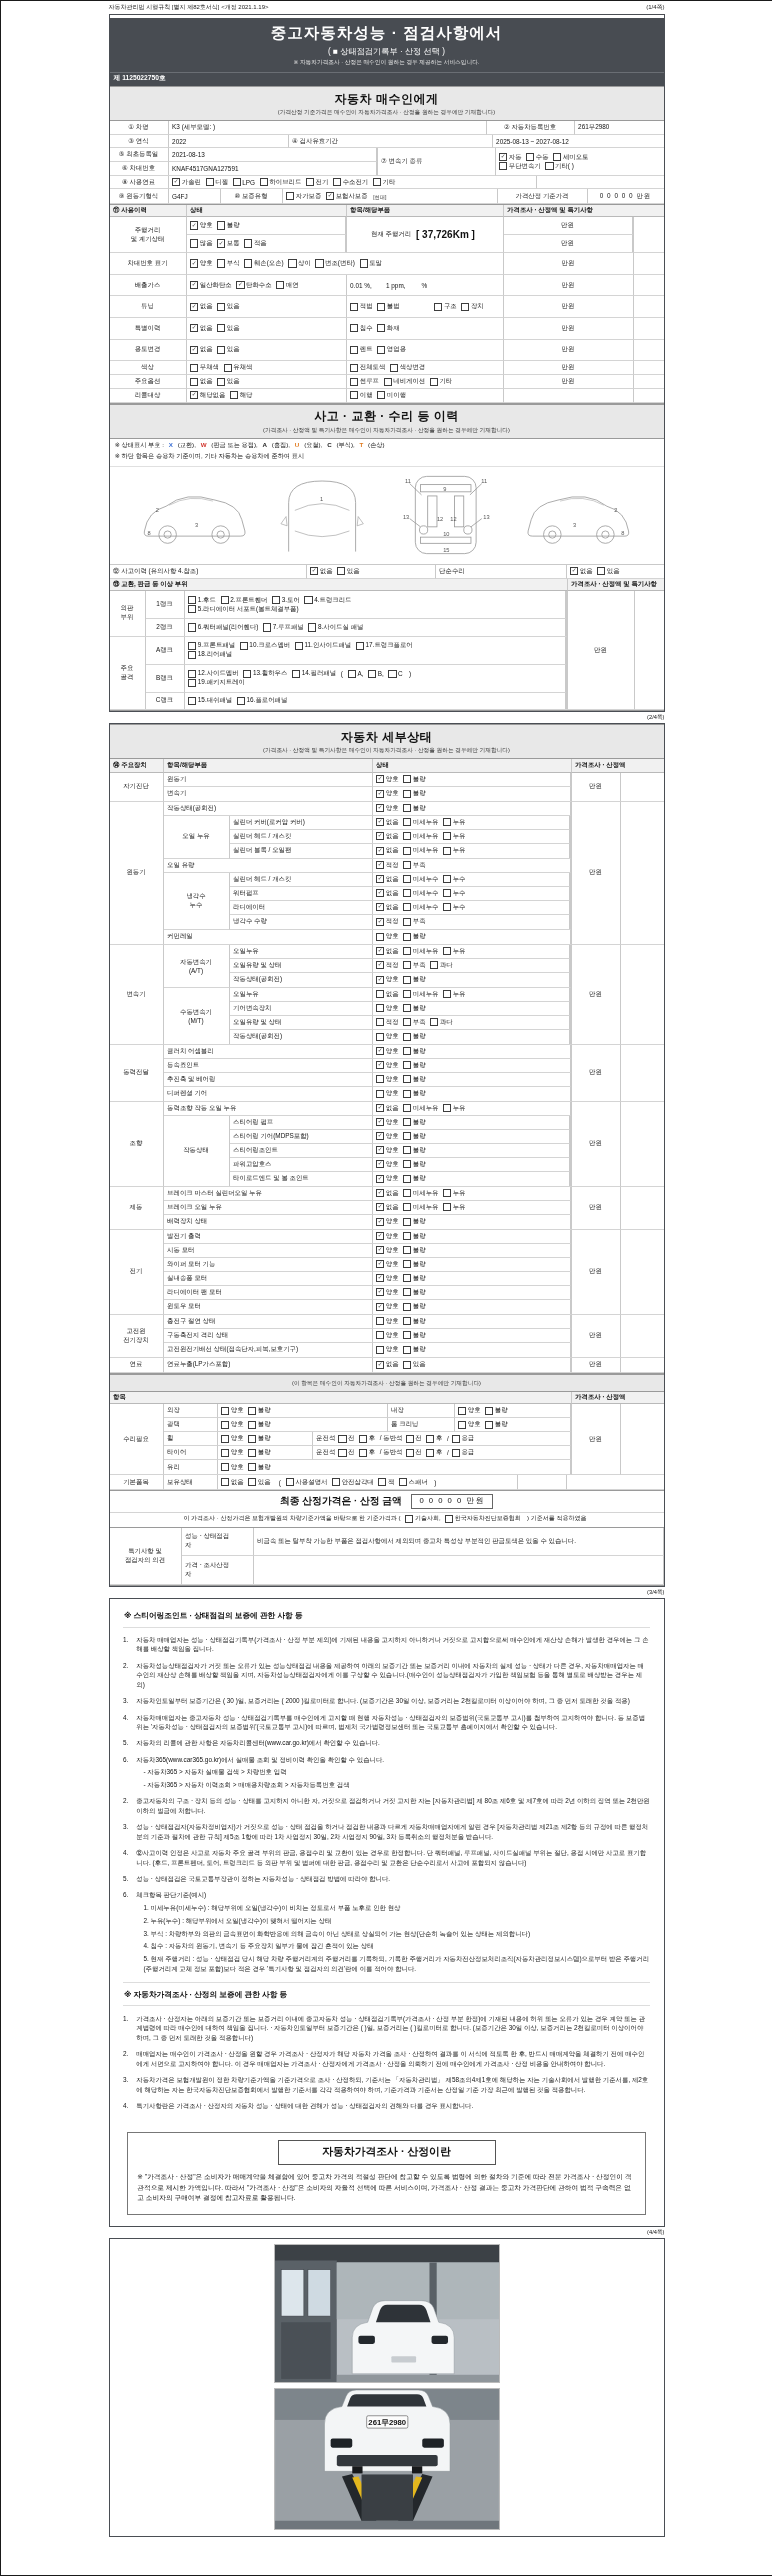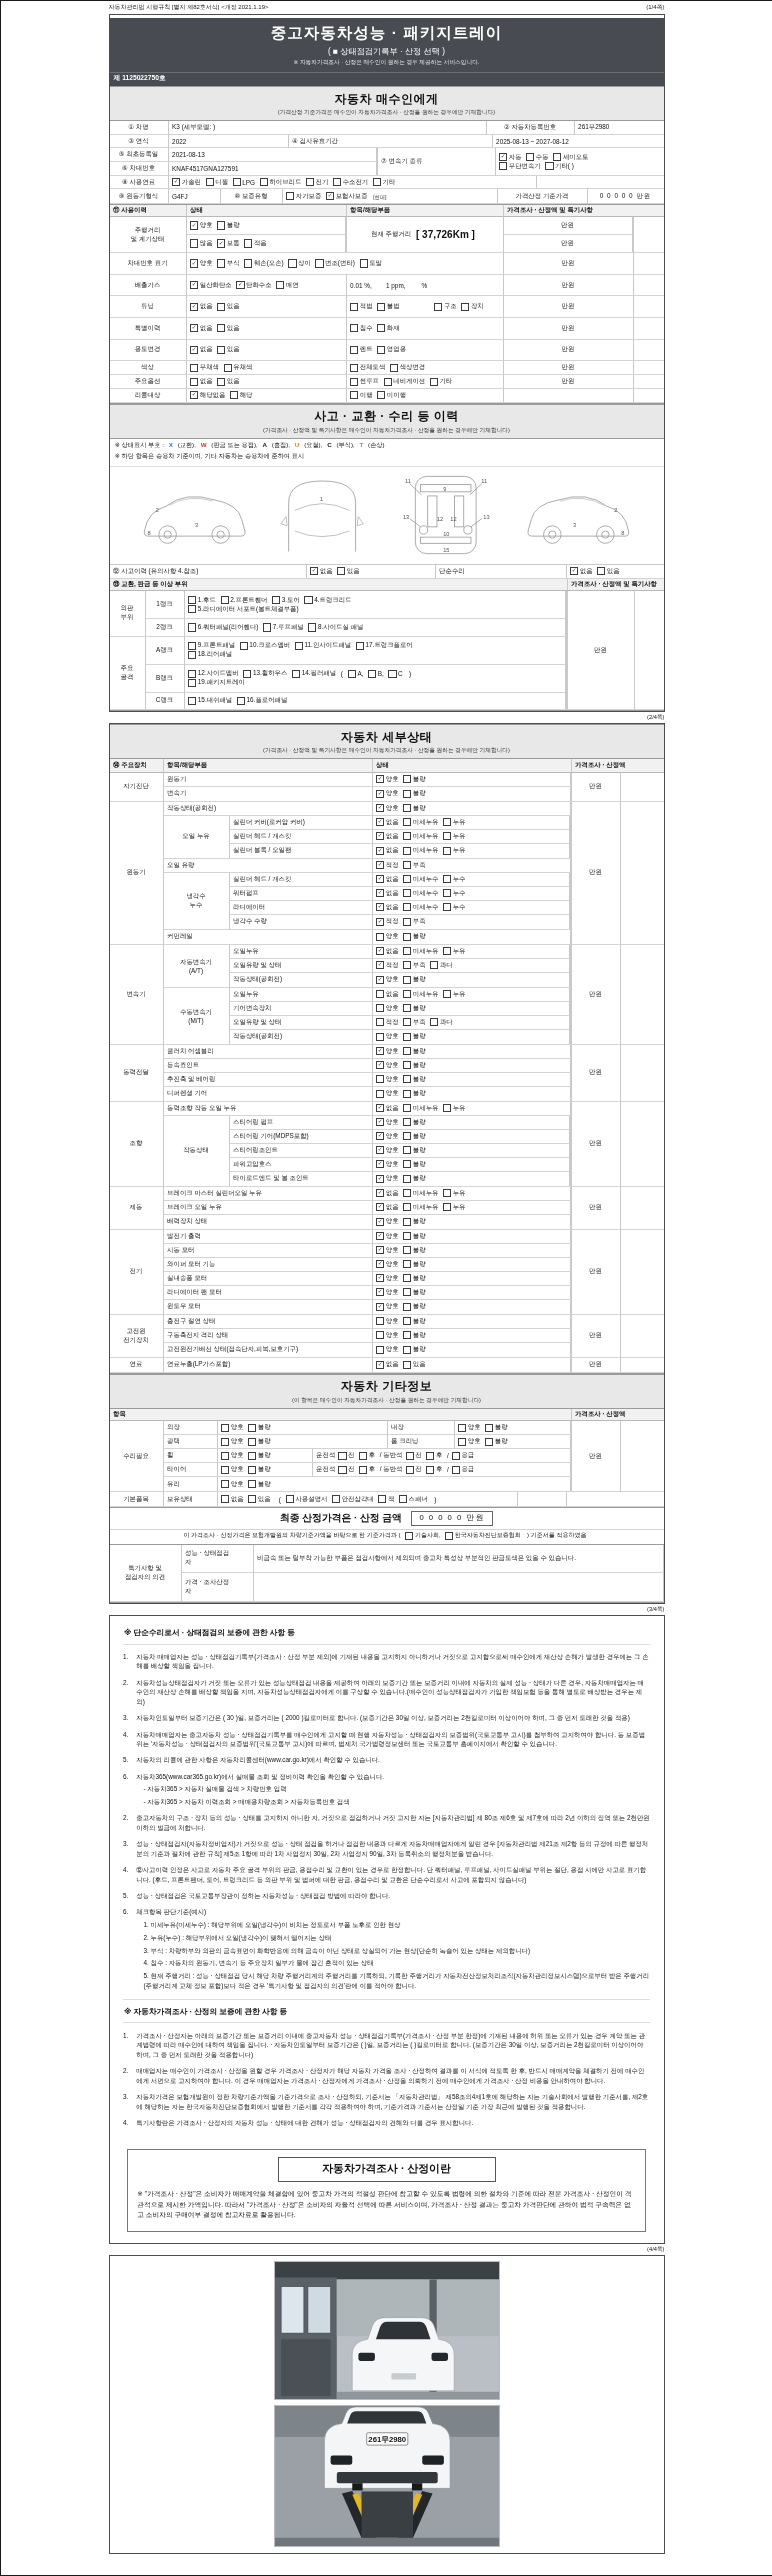--- a/index.html
+++ b/index.html
@@ -74,21 +74,21 @@
 <div class="wrap">
 
   <div class="meta">
     <span>자동차관리법 시행규칙 [별지 제82호서식] &lt;개정 2021.1.19&gt;</span>
     <span>(1/4쪽)</span>
   </div>
 
   <div class="page">
     <div class="strip"></div>
     <div class="dark">
-      <div class="t1">중고자동차성능 · 패키지트레이</div>
+      <div class="t1">중고자동차성능 · 점검사항에서</div>
       <div class="t2">( ■ 상태점검기록부 · 산정 선택 )</div>
       <div class="t3">※ 자동차가격조사 · 산정은 매수인이 원하는 경우 제공하는 서비스입니다.</div>
     </div>
     <div class="docno">제 1125022750호</div>
 
     <div class="band">
       <div class="bt">자동차 매수인에게</div>
       <div class="bs">(가격산정 기준가격은 매수인이 자동차가격조사 · 산정을 원하는 경우에만 기재합니다)</div>
     </div>
 
@@ -1795,21 +1795,20 @@
             </div>
             <div class="cl ct" style="flex: 0 0 49px;">
               <span class="tx">만원</span>
             </div>
             <div class="cl" style="flex: 1 1 0px;"></div>
           </div>
         </div>
     </div>
 
     <div class="band">
-      <div class="bt">자동차 기타정보</div>
       <div class="bs">(이 항목은 매수인이 자동차가격조사 · 산정을 원하는 경우에만 기재합니다)</div>
     </div>
     <div class="tbl">
       <div class="rw hdr" style="height:12.4px">
         <div class="cl" style="flex:0 0 462px">
             <span class="tx">항목</span>
           </div>
         <div class="cl" style="flex:1">
             <span class="tx">가격조사 · 산정액</span>
           </div>
@@ -2082,21 +2081,21 @@
           </div>
         </div>
       </div>
     </div>
   </div>
 
   <div class="marker">(3/4쪽)</div>
 
   <div class="page">
     <div class="ncontent" id="notice-content">
-        <div class="nhead">※ 단순수리로서 · 상태점검의 보증에 관한 사항 등</div>
+        <div class="nhead">※ 스티어링조인트 · 상태점검의 보증에 관한 사항 등</div>
         <div class="nitem">
           <span class="nn">1.</span>
           <span class="ntx">자동차 매매업자는 성능 · 상태점검기록부(가격조사 · 산정 부분 제외)에 기재된 내용을 고지하지 아니하거나 거짓으로 고지함으로써 매수인에게 재산상 손해가 발생한 경우에는 그 손해를 배상할 책임을 집니다.</span>
         </div>
         <div class="nitem">
           <span class="nn">2.</span>
           <span class="ntx">자동차성능상태점검자가 거짓 또는 오류가 있는 성능상태점검 내용을 제공하여 아래의 보증기간 또는 보증거리 이내에 자동차의 실제 성능 · 상태가 다른 경우, 자동차매매업자는 매수인의 재산상 손해를 배상할 책임을 지며, 자동차성능상태점검자에게 이를 구상할 수 있습니다.(매수인이 성능상태점검자가 가입한 책임보험 등을 통해 별도로 배상받는 경우는 제외)</span>
         </div>
         <div class="nitem">
           <span class="nn">3.</span>

